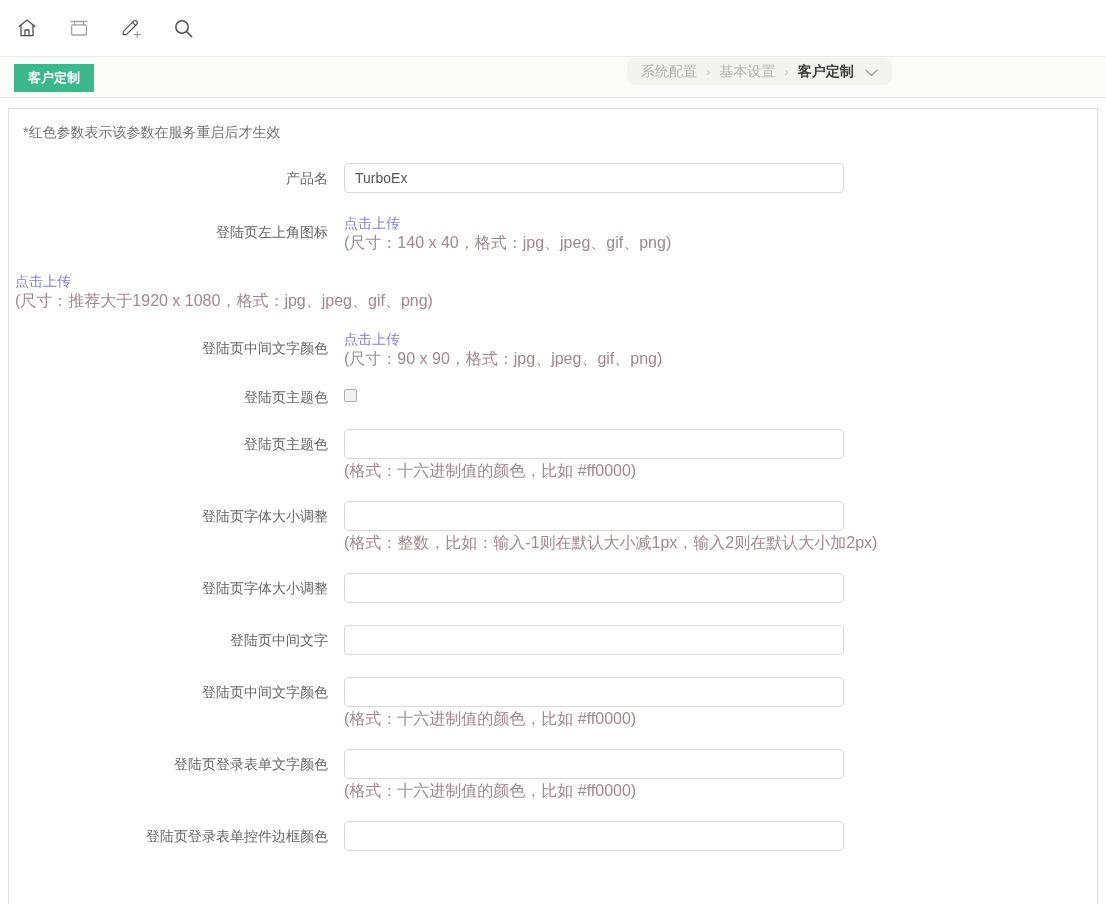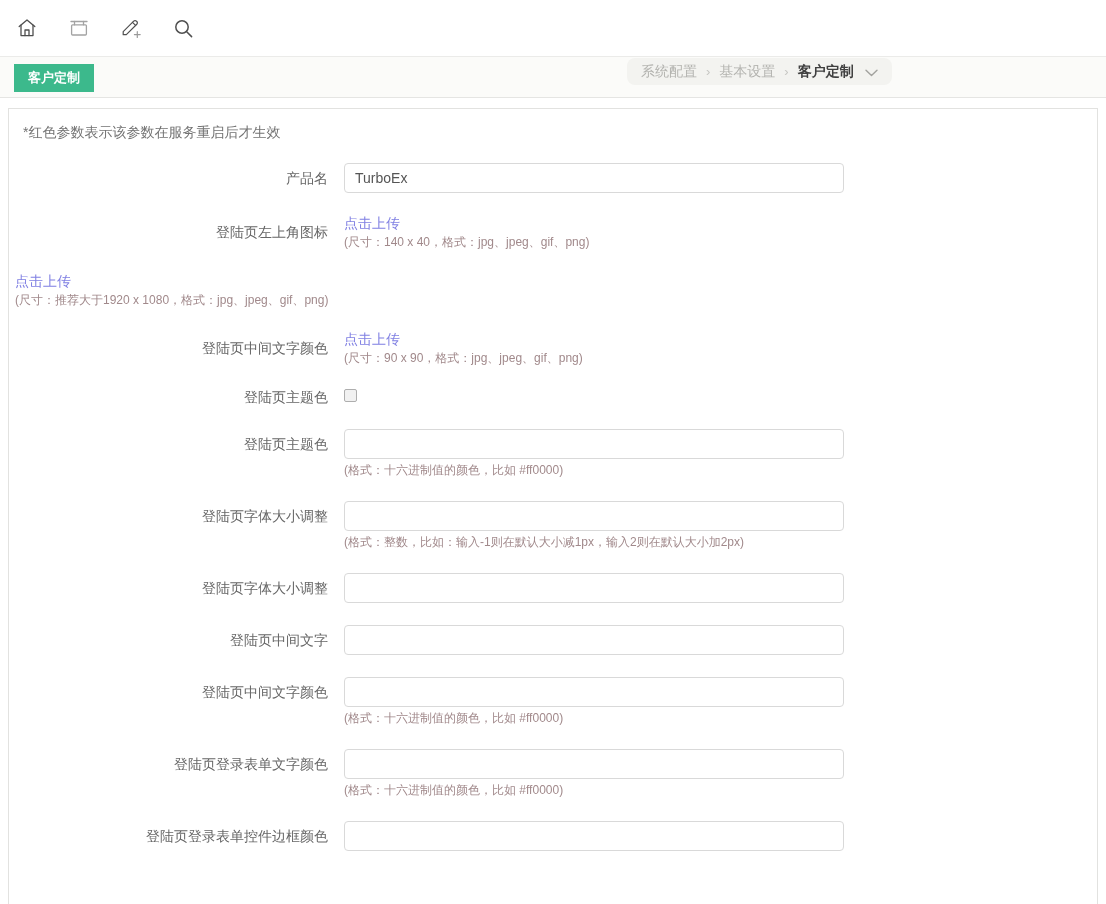--- a/index.html
+++ b/index.html
@@ -63,21 +63,21 @@
   .row-check .row-content { flex-direction: row; align-items: center; }
 
   .text-input {
     width: 500px; height: 30px; border: 1px solid #d9d9d9; border-radius: 4px;
     padding: 0 10px; font-size: 14px; color: #555; outline: none;
     font-family: "Liberation Sans", "DejaVu Sans", sans-serif; background: #fff;
   }
   .upload-link {
     color: #8181e3; text-decoration: none; font-size: 14px; line-height: 17px; cursor: pointer;
   }
-  .hint { color: #a1898b; font-size: 12px; line-height: 17px; margin-top: 3px; }
+  .hint { color: #a1898b; font-size: 16px; line-height: 17px; margin-top: 3px; }
   .row-upload .hint { margin-top: 2px; }
 
   .checkbox {
     appearance: none; -webkit-appearance: none; margin: 0;
     width: 13px; height: 13px; border: 1px solid #aeaeae; border-radius: 2px;
     background: #f1f1f1; cursor: pointer;
   }
 </style>
 </head>
 <body>

